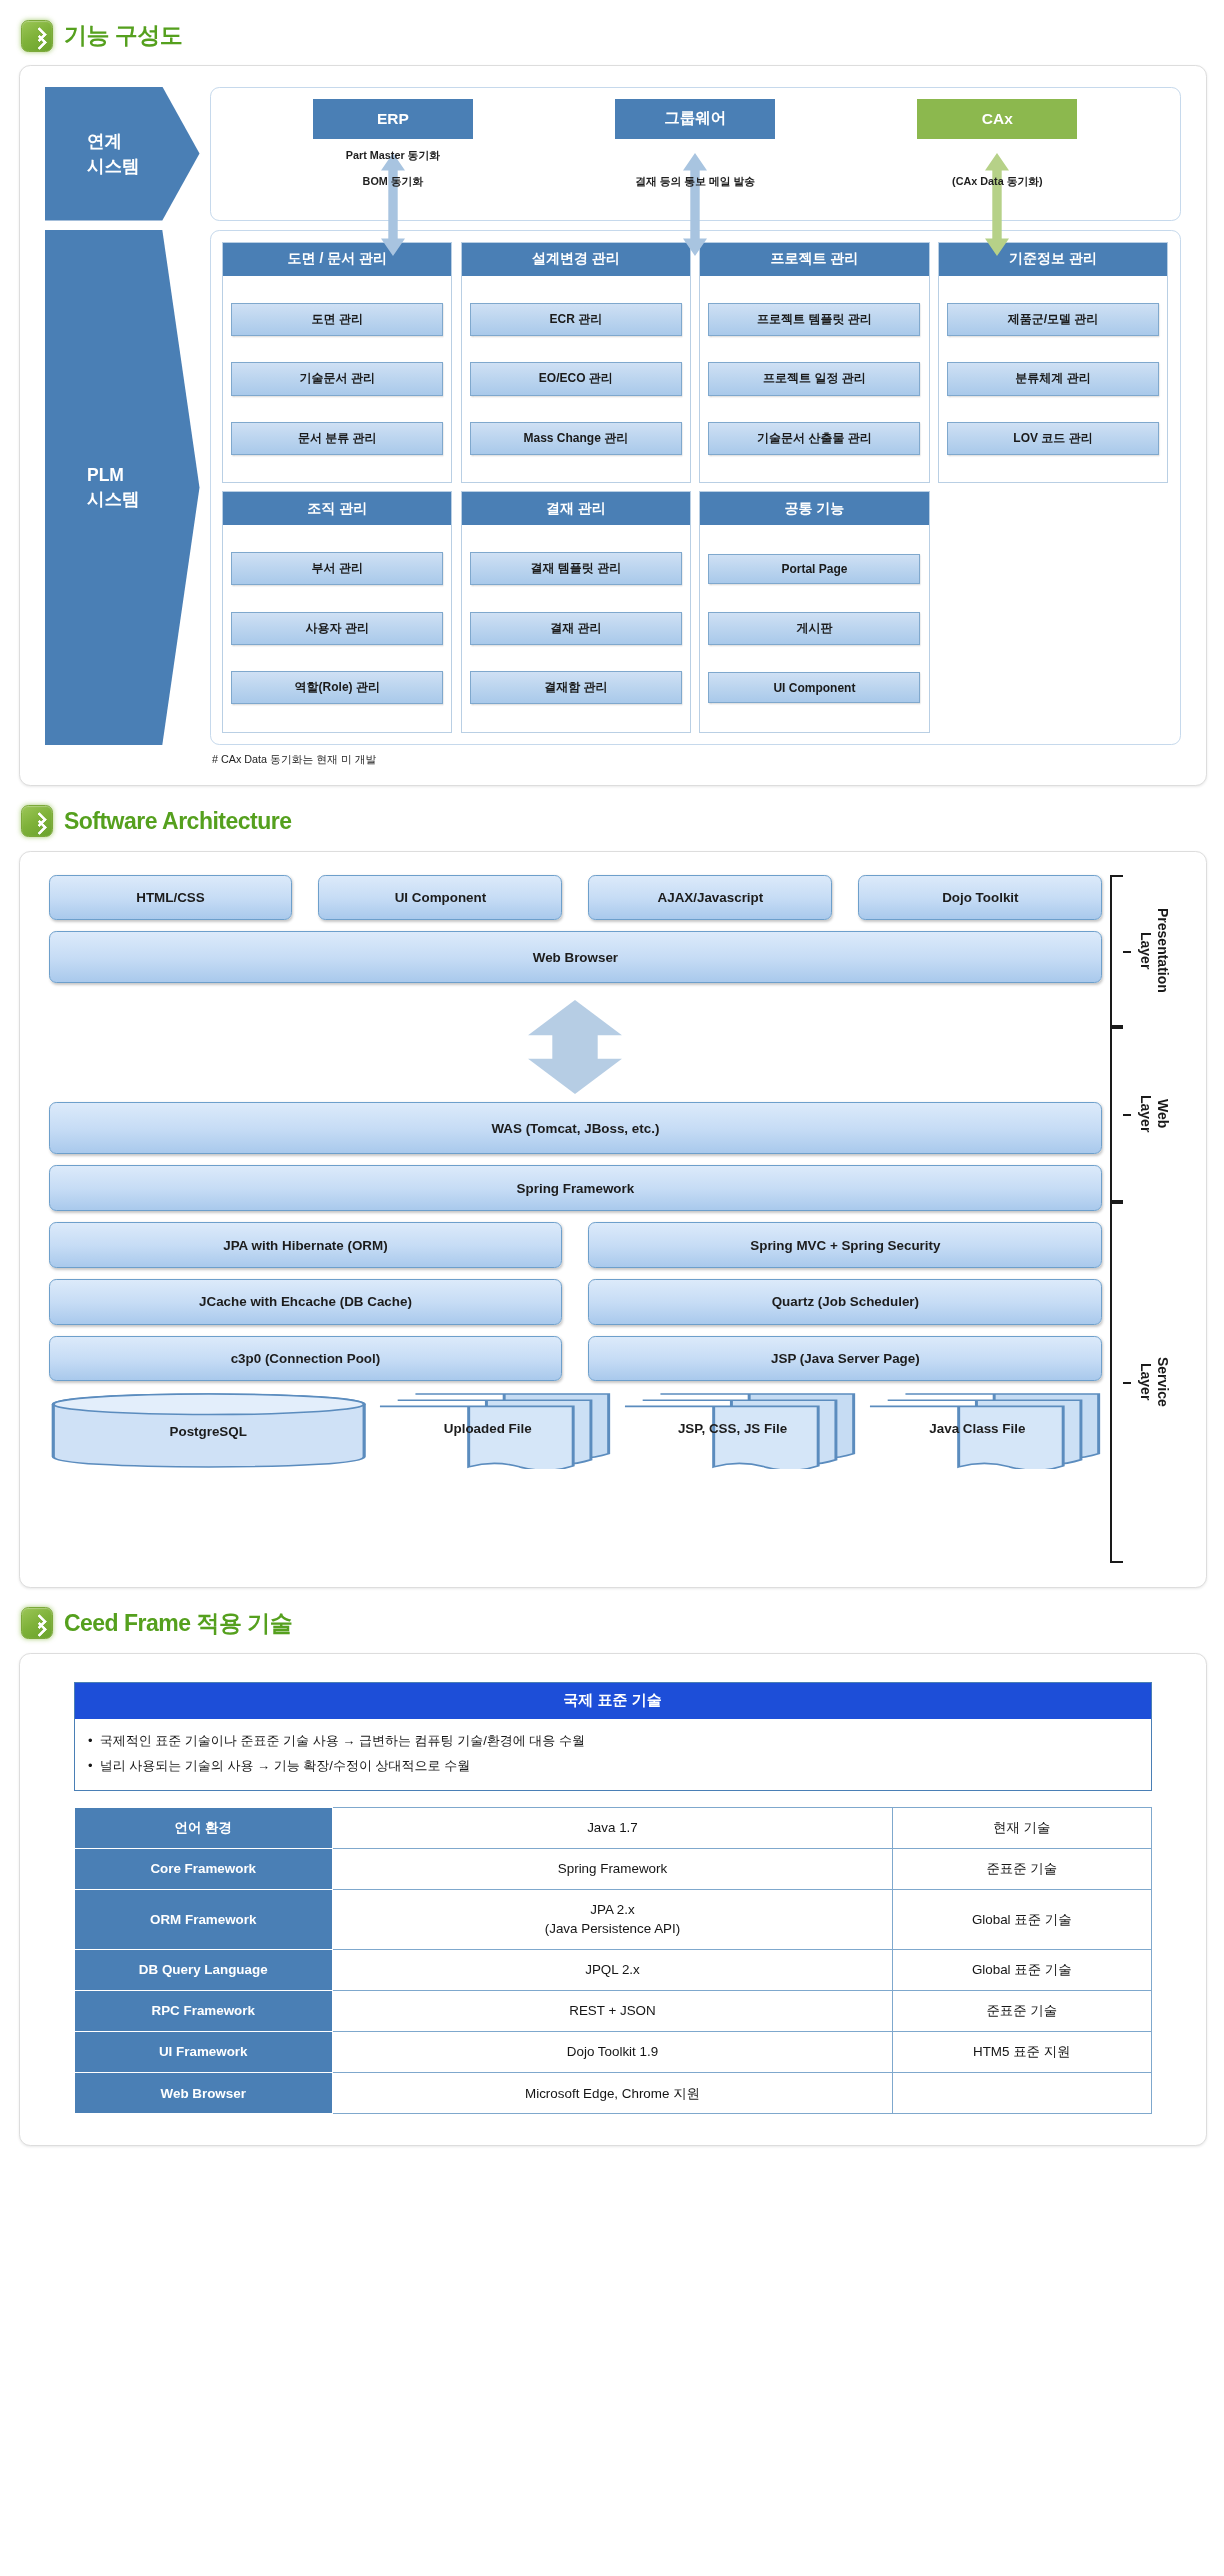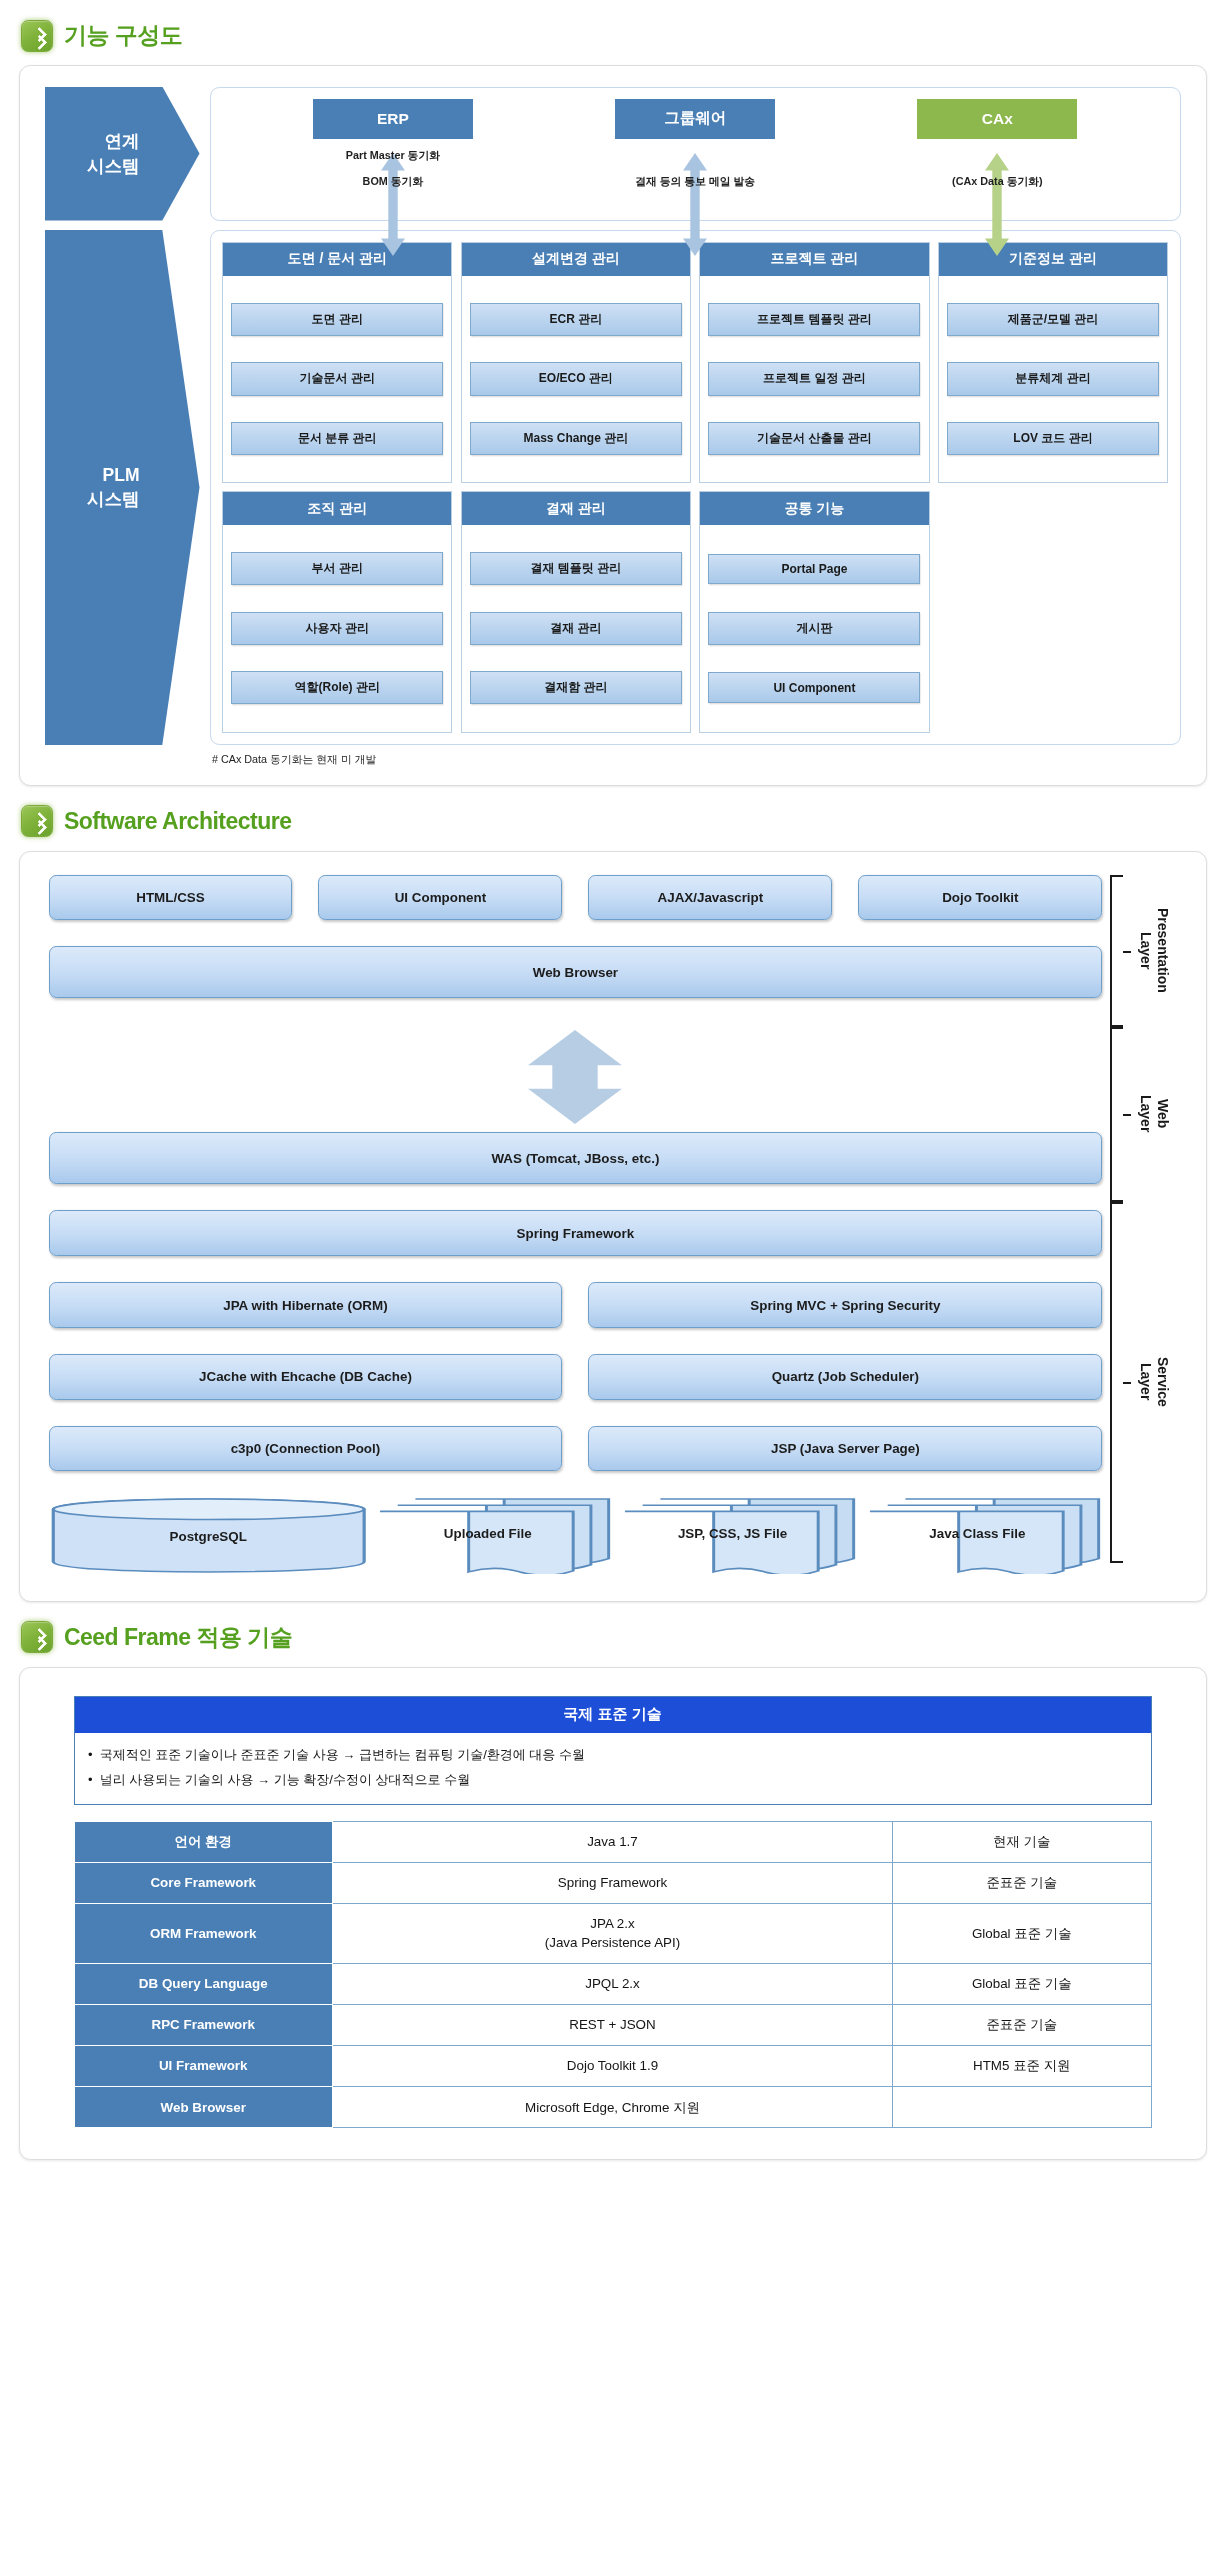--- a/index.html
+++ b/index.html
@@ -77,21 +77,21 @@
 
   .chev-col { display: flex; flex-direction: column; }
 
   .chevron {
     position: relative;
     background: #4a7fb5;
     color: #ffffff;
     font-size: 17.5px;
     font-weight: bold;
     line-height: 1.4;
-    text-align: right;
+    text-align: left;
     display: flex;
     align-items: center;
     justify-content: center;
     clip-path: polygon(0 0, 76% 0, 100% 50%, 76% 100%, 0 100%);
     padding-right: 17.5px;
     white-space: pre-line;
   }
   .chev-link { height: 134px; margin-bottom: 9.3px; }
   .chev-plm  { height: 515px; }
 
@@ -192,21 +192,21 @@
   
   #sec-arch .panel { padding: 23px 29px 24px 29px; }
 
   .arch-wrap {
     display: grid;
     grid-template-columns: 1fr 67px;
     column-gap: 7.2px;
   }
   .arch-stack { display: flex; flex-direction: column; }
 
-  .sa-row { display: flex; gap: 26px; margin-bottom: 26px; }
+  .sa-row { display: flex; gap: 26px; margin-bottom: 11px; }
   .sa-chip {
     flex: 1;
     border: 1px solid #6d9fcb;
     border-radius: 7.2px;
     background: linear-gradient(180deg, #dceafa 0%, #c6dcf5 52%, #a9c9ec 100%);
     color: #1c1c1c;
     font-size: 13.4px;
     font-weight: bold;
     text-align: center;
     padding: 14.4px 3.1px;

